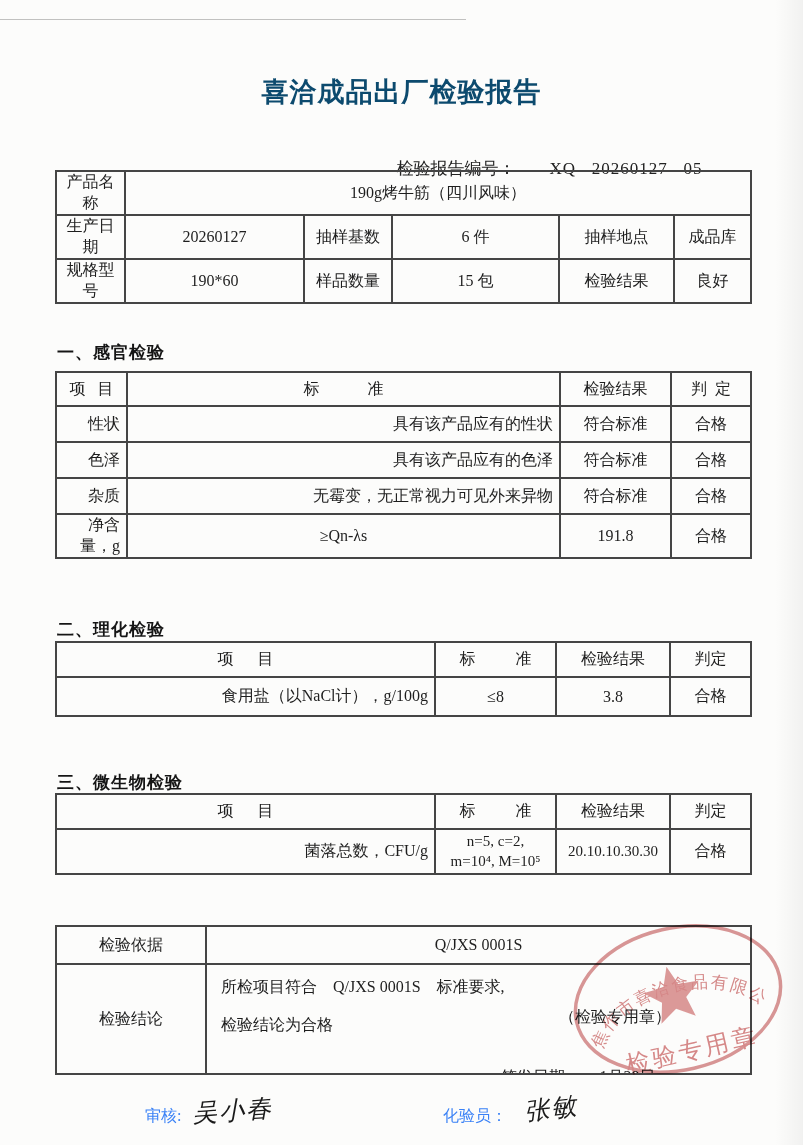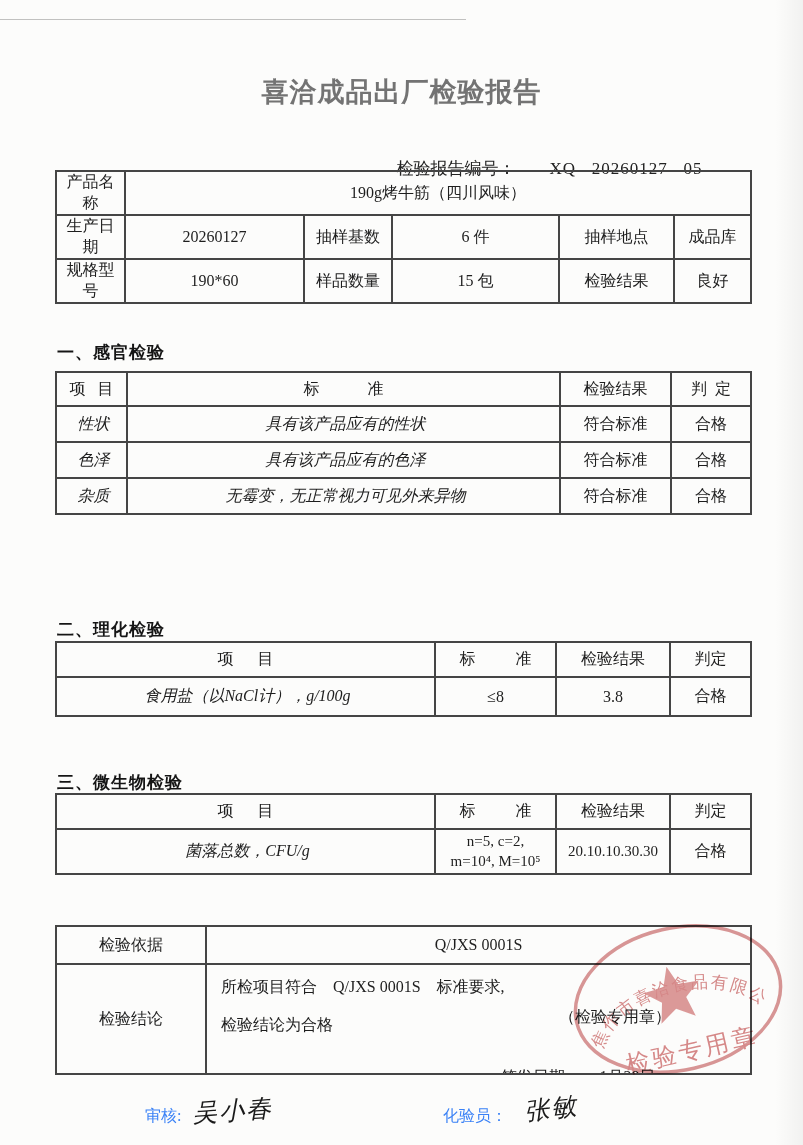--- a/index.html
+++ b/index.html
@@ -6,29 +6,29 @@
   body{
     width:803px;height:1145px;position:relative;overflow:hidden;
     background:#fcfcfb;color:#1e1e1e;
     font-family:"Liberation Serif","DejaVu Serif",serif;
     font-size:16px;
   }
   .edge-shade{position:absolute;top:0;right:0;width:28px;height:100%;
     background:linear-gradient(to right,rgba(0,0,0,0),rgba(0,0,0,.045));}
   .scanline{position:absolute;top:19px;left:0;width:58%;height:1px;background:#8f8f8f;opacity:.55;}
   .title{position:absolute;top:74px;left:0;width:100%;text-align:center;
-    font-size:27px;font-weight:bold;letter-spacing:1px;color:#737373;}
+    font-size:27px;font-weight:bold;letter-spacing:1px;color:#0c4a6e;}
   .report-no{position:absolute;top:137px;left:388px;font-size:17px;white-space:pre;color:#222;}
   .report-no .val{margin-left:34px;letter-spacing:1px;}
   table{border-collapse:collapse;table-layout:fixed;position:absolute;left:55px;width:695px;
     background:transparent;}
   td,th{border:2px solid #454545;padding:0 6px;font-weight:normal;overflow:hidden;
     text-align:center;vertical-align:middle;color:#1e1e1e;}
   th{white-space:pre;}
-  .left{text-align:center;padding-left:10px;font-style:italic;}
+  .left{text-align:right;padding-left:10px;}
   .t-info{top:170px;}
   .t-info td{height:39px;}
   .t-sensory{top:371px;}
   .t-sensory th{height:32px;}
   .t-sensory td{height:34px;}
   .t-phys{top:641px;}
   .t-phys th{height:33px;}
   .t-phys td{height:37px;}
   .t-micro{top:793px;}
   .t-micro th{height:33px;}
@@ -127,20 +127,26 @@
     <td class="left">具有该产品应有的色泽</td>
     <td>符合标准</td>
     <td>合格</td>
   </tr>
   <tr>
     <td class="left">杂质</td>
     <td class="left">无霉变，无正常视力可见外来异物</td>
     <td>符合标准</td>
     <td>合格</td>
   </tr>
+  <tr>
+    <td class="left">净含量，g</td>
+    <td>≥Qn-λs</td>
+    <td>191.8</td>
+    <td>合格</td>
+  </tr>
 </tbody>
   </table>
 
 <div class="sec-title sec2">二、理化检验</div>
 <table class="t-phys">
   <colgroup>
       <col style="width:379px">
       <col style="width:121px">
       <col style="width:114px">
       <col style="width:81px">

